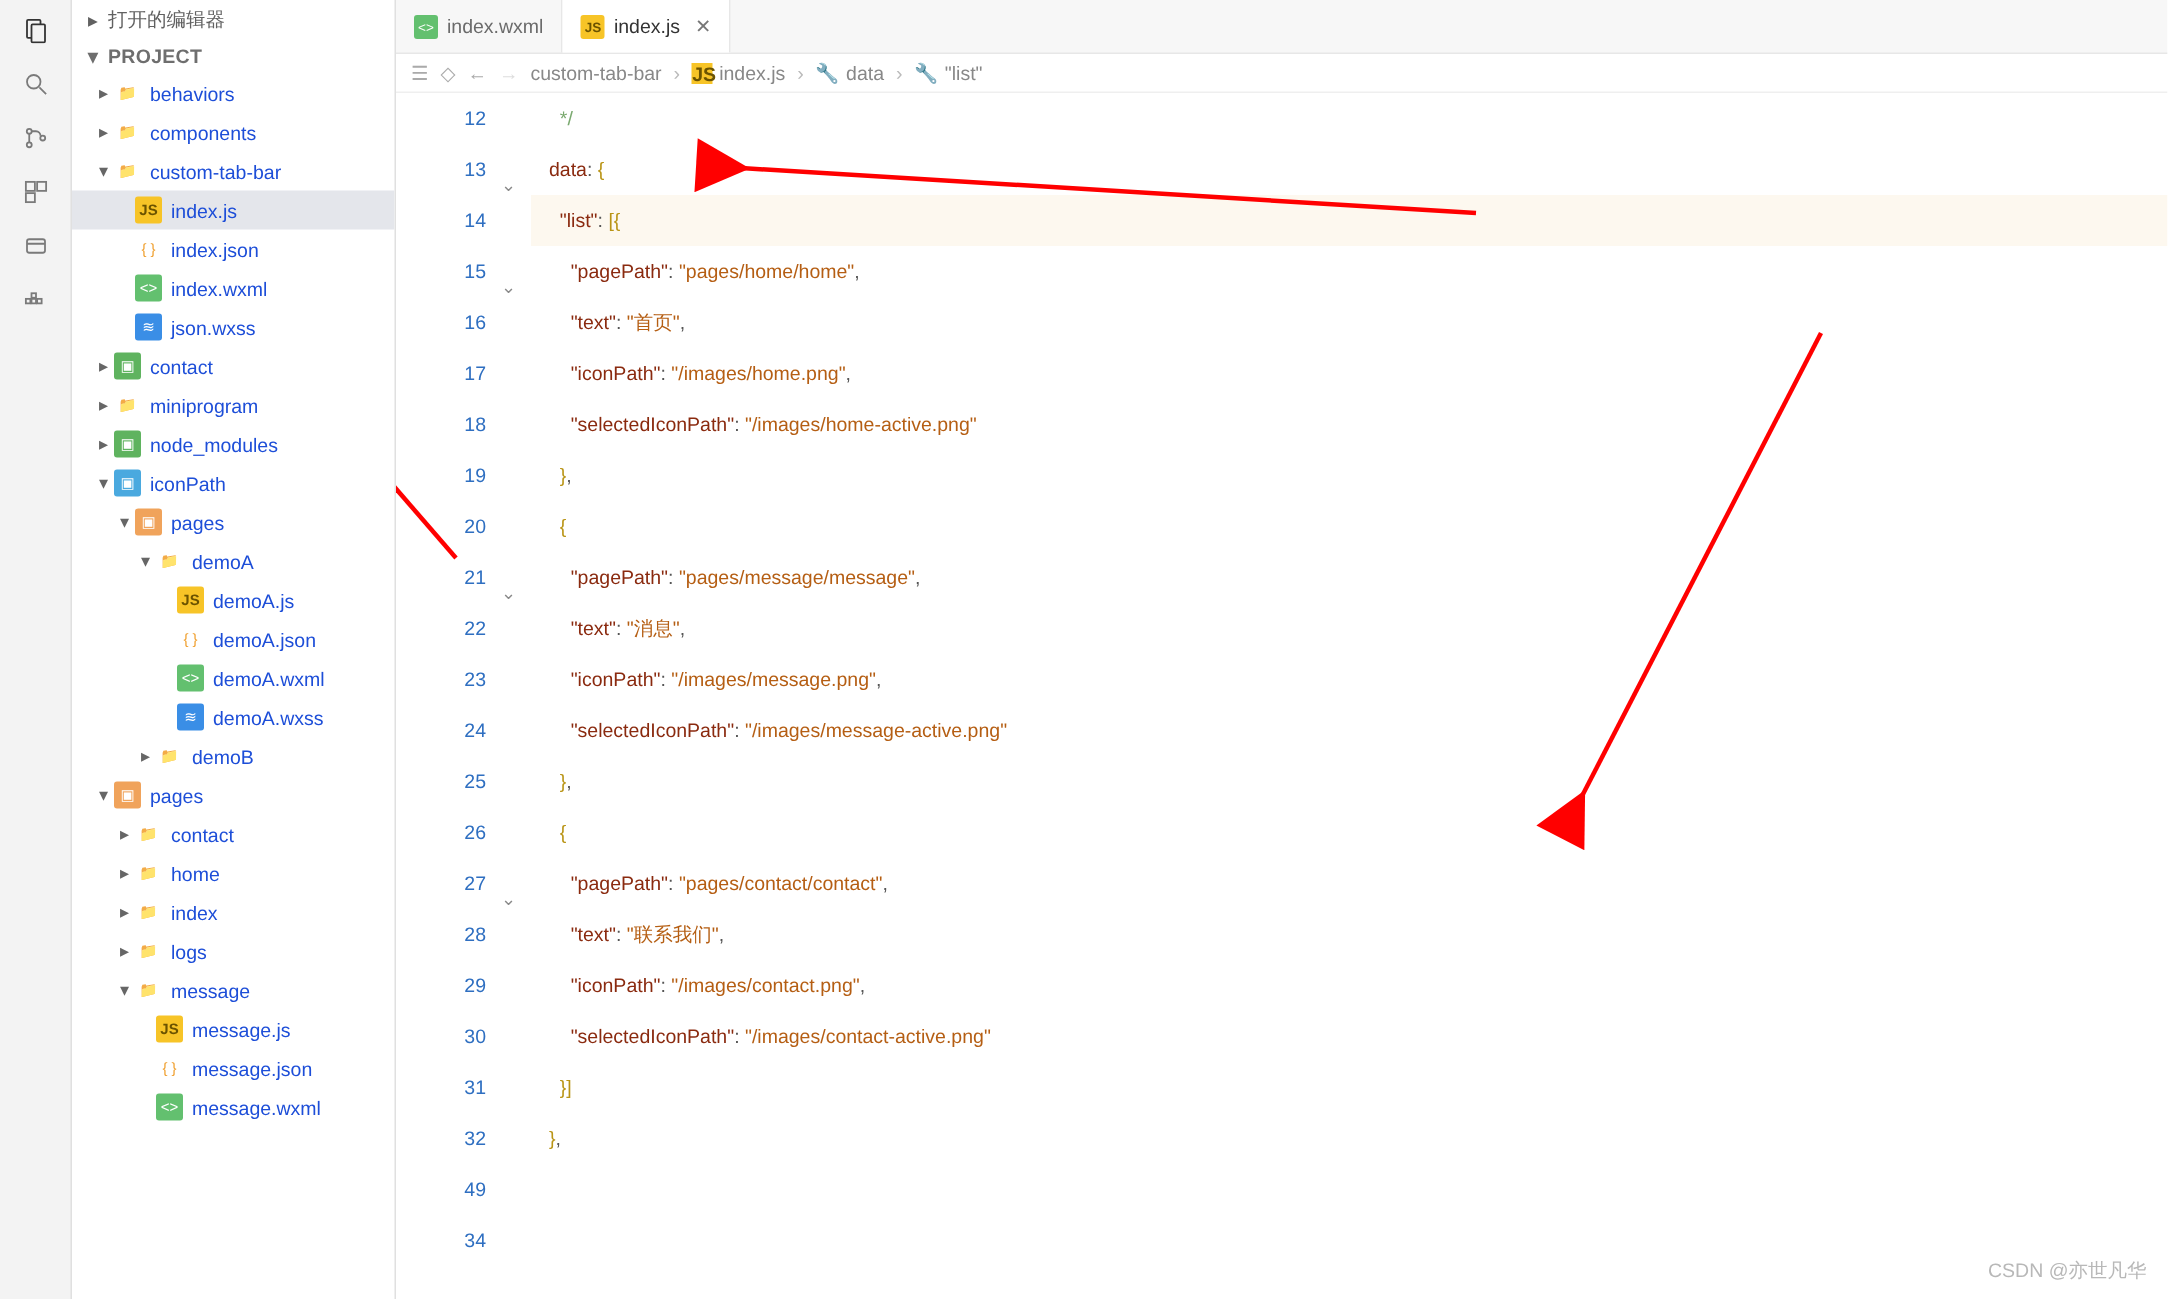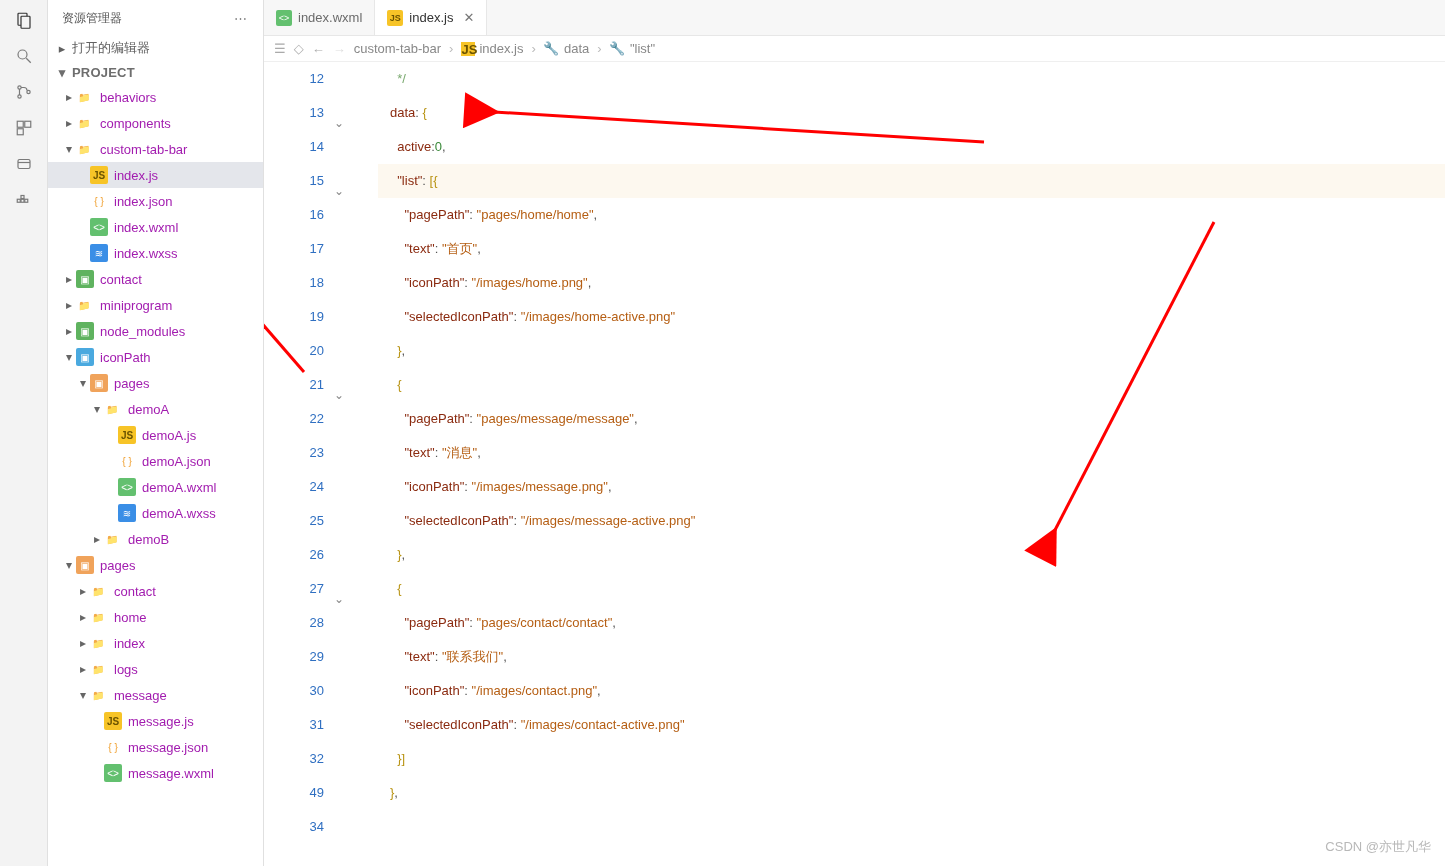--- a/index.html
+++ b/index.html
@@ -16,35 +16,35 @@
 .side-header .title { font-size:12px; }
 .side-header .dots { cursor:pointer; color:#666; letter-spacing:2px; }
 .section-hdr { display:flex; align-items:center; gap:4px; padding:4px 8px; color:#616161; font-size:12px; cursor:pointer; }
 .section-hdr .chev { width:12px; display:inline-block; text-align:center; }
 .section-hdr.upper { text-transform:uppercase; letter-spacing:0.2px; font-weight:600; color:#6e6e6e; }
 .tree { flex:1; overflow:auto; }
 .tree-row { display:flex; align-items:center; height:26px; padding-right:6px; cursor:pointer; white-space:nowrap; }
 .tree-row.selected { background:#e4e6eb; }
 .tree-row .arrow { width:14px; text-align:center; color:#666; font-size:12px; }
 .tree-row .ficon { width:18px; height:18px; margin-right:6px; display:flex; align-items:center; justify-content:center; border-radius:2px; font-size:10px; }
-.tree-row .name { color:#a21caf; }
+.tree-row .name { color:#1d4ed8; }
 
 
 .editor { flex:1; display:flex; flex-direction:column; }
 .tabs { height:36px; display:flex; align-items:stretch; border-bottom:1px solid #e7e7e7; background:#f7f7f7; }
 .tab { display:flex; align-items:center; gap:6px; padding:0 12px; border-right:1px solid #e7e7e7; color:#6b6b6b; cursor:pointer; }
 .tab.active { background:#fff; color:#333; }
 .tab .ficon { width:16px; height:16px; display:flex; align-items:center; justify-content:center; border-radius:2px; font-size:9px;}
 .tab .close { color:#777; margin-left:4px; }
 .breadcrumb { height:26px; display:flex; align-items:center; gap:8px; padding:0 10px; border-bottom:1px solid #efefef; color:#888; }
 .breadcrumb .bc-icn { color:#aaa; cursor:pointer; }
 .bc-part { display:flex; align-items:center; gap:4px; cursor:pointer; }
 .bc-sep { color:#bbb; }
 
-.code-wrap { flex:1; display:flex; font-family: Consolas, "Courier New", monospace; font-size:17px; position:relative;gap:24px; }
+.code-wrap { flex:1; display:flex; font-family: Consolas, "Courier New", monospace; font-size:17px; position:relative; }
 .gutter { width:90px; background:#fff; text-align:right; padding-right:30px; color:#2f6fc1; position:relative; }
 .gutter .ln { height:34px; line-height:34px; position:relative; }
 .gutter .fold { position:absolute; right:-20px; top:10px; color:#8a8a8a; font-size:12px; cursor:pointer;}
 .codecol { flex:1; position:relative; }
 .codecol .line { height:34px; line-height:34px; white-space:pre; padding-left:12px; }
 .codecol .hl { background:#fdf8ef; }
 
 
 .tk-key { color:#8a2a0f; }
 .tk-str { color:#b55e13; }
@@ -112,24 +112,20 @@
       <svg class="icon" viewBox="0 0 24 24" fill="none" stroke="currentColor" stroke-width="1.6">
         <rect x="3" y="11" width="4" height="4"></rect>
         <rect x="8" y="11" width="4" height="4"></rect>
         <rect x="13" y="11" width="4" height="4"></rect>
         <rect x="8" y="6" width="4" height="4"></rect>
       </svg>
     </div>
 </div>
 
 <div class="side">
-  <div class="side-header">
-    <span class="title">资源管理器</span>
-    <span class="dots">⋯</span>
-  </div>
   <div class="section-hdr">
     <span class="chev">▸</span>
       <span>打开的编辑器</span>
   </div>
   <div class="section-hdr upper">
     <span class="chev">▾</span>
       <span>PROJECT</span>
   </div>
   <div class="tree" id="tree">
       <div class="tree-row" style="padding-left: 14px;">
@@ -158,21 +154,21 @@
         <span class="name">index.json</span>
       </div>
       <div class="tree-row" style="padding-left: 28px;">
         <span class="arrow"></span>
         <span class="ficon ic-wxml">&lt;&gt;</span>
         <span class="name">index.wxml</span>
       </div>
       <div class="tree-row" style="padding-left: 28px;">
         <span class="arrow"></span>
         <span class="ficon ic-wxss">≋</span>
-        <span class="name">index.wxss</span>
+        <span class="name">json.wxss</span>
       </div>
       <div class="tree-row" style="padding-left: 14px;">
         <span class="arrow">▸</span>
         <span class="ficon ic-folder-pkg">▣</span>
         <span class="name">contact</span>
       </div>
       <div class="tree-row" style="padding-left: 14px;">
         <span class="arrow">▸</span>
         <span class="ficon ic-folder">📁</span>
         <span class="name">miniprogram</span>
@@ -328,21 +324,20 @@
         <div class="ln">29</div>
         <div class="ln">30</div>
         <div class="ln">31</div>
         <div class="ln">32</div>
         <div class="ln">49</div>
         <div class="ln">34</div>
       </div>
     <div class="codecol" id="codecol">
         <div class="line">  <span class="tk-cmt">*/</span></div>
         <div class="line"><span class="tk-ident">data</span><span class="tk-punct">:</span> <span class="tk-brkt">{</span></div>
-        <div class="line">  <span class="tk-ident">active</span><span class="tk-punct">:</span><span class="tk-num">0</span><span class="tk-punct">,</span></div>
         <div class="line hl">  <span class="tk-key">"list"</span><span class="tk-punct">:</span> <span class="tk-brkt">[</span><span class="tk-brkt">{</span></div>
         <div class="line">    <span class="tk-key">"pagePath"</span><span class="tk-punct">:</span> <span class="tk-str">"pages/home/home"</span><span class="tk-punct">,</span></div>
         <div class="line">    <span class="tk-key">"text"</span><span class="tk-punct">:</span> <span class="tk-str">"首页"</span><span class="tk-punct">,</span></div>
         <div class="line">    <span class="tk-key">"iconPath"</span><span class="tk-punct">:</span> <span class="tk-str">"/images/home.png"</span><span class="tk-punct">,</span></div>
         <div class="line">    <span class="tk-key">"selectedIconPath"</span><span class="tk-punct">:</span> <span class="tk-str">"/images/home-active.png"</span></div>
         <div class="line">  <span class="tk-brkt">}</span><span class="tk-punct">,</span></div>
         <div class="line">  <span class="tk-brkt">{</span></div>
         <div class="line">    <span class="tk-key">"pagePath"</span><span class="tk-punct">:</span> <span class="tk-str">"pages/message/message"</span><span class="tk-punct">,</span></div>
         <div class="line">    <span class="tk-key">"text"</span><span class="tk-punct">:</span> <span class="tk-str">"消息"</span><span class="tk-punct">,</span></div>
         <div class="line">    <span class="tk-key">"iconPath"</span><span class="tk-punct">:</span> <span class="tk-str">"/images/message.png"</span><span class="tk-punct">,</span></div>

